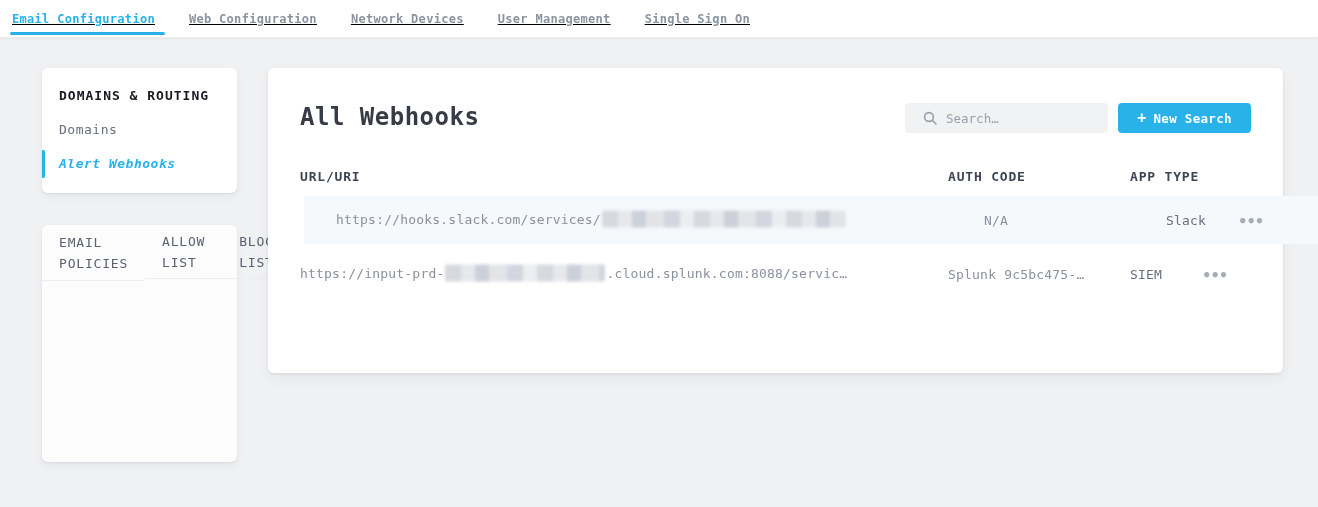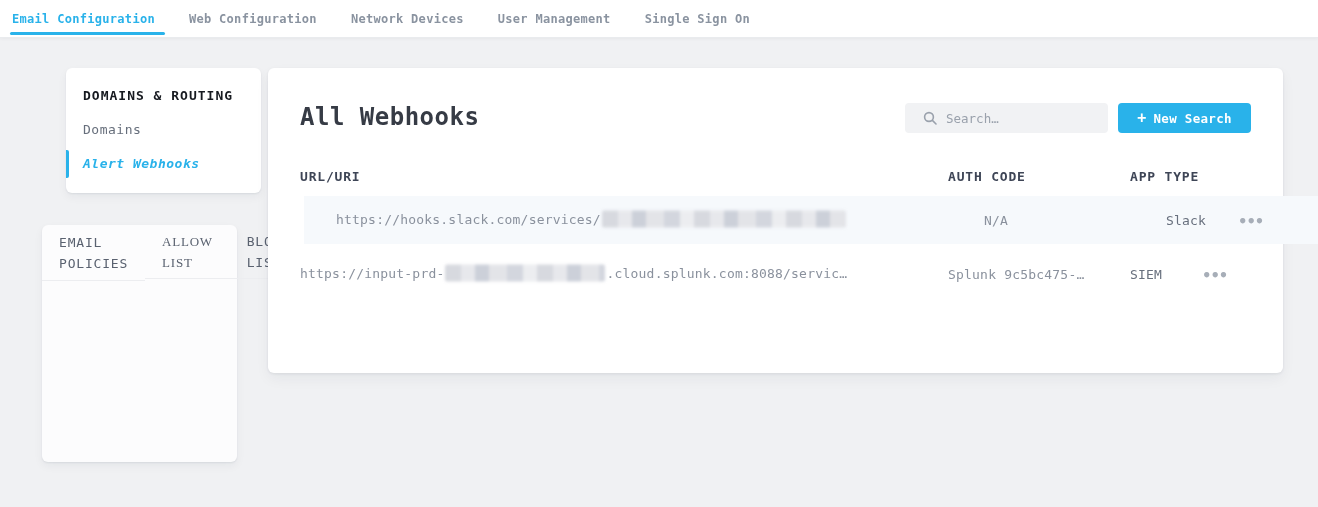--- a/index.html
+++ b/index.html
@@ -11,42 +11,42 @@
   }
   .viewport { position: relative; width: 1318px; height: 507px; }
 
   
   .topnav {
     position: absolute; top: 0; left: 0; width: 100%; height: 38px;
     background: #ffffff;
     border-bottom: 1px solid #e9ebee;
     box-shadow: 0 1px 3px rgba(30,40,60,0.05);
     display: flex; align-items: stretch;
-    padding-left: 10px; z-index: 5;
+    padding-left: 10px; z-index: 5; text-decoration: underline;
   }
   .tab {
     display: flex; align-items: center;
     margin-right: 30px;
     font-size: 12px; font-weight: bold;
     color: #8a93a0; letter-spacing: 0.3px;
     position: relative; cursor: pointer; padding: 0 2px;
   }
   .tab.active { color: #29b2ea; }
   .tab.active::after {
     content: ""; position: absolute; left: 0; right: -8px; bottom: 2px;
     height: 3px; background: #29b2ea; border-radius: 2px;
   }
 
   
   .card {
     position: absolute; left: 42px; width: 195px;
     background: #ffffff; border-radius: 6px;
     box-shadow: 0 1px 2px rgba(20,30,50,0.07), 0 4px 10px rgba(20,30,50,0.05);
   }
-  .card-domains { top: 68px; height: 125px; padding-top: 19px; margin-left: 24px; }
+  .card-domains { top: 68px; height: 125px; padding-top: 19px; }
   .card-domains .group-header {
     padding: 0 17px; font-size: 13px; font-weight: bold;
     color: #171a20; letter-spacing: 1px; line-height: 18px;
   }
   .nav-item {
     position: relative; margin-top: 16px; padding: 0 17px;
     font-size: 13px; color: #666e7b; line-height: 18px; cursor: pointer;
     letter-spacing: 0.5px;
   }
   .nav-item.active { color: #29b2ea; font-weight: bold; font-style: italic; }
@@ -56,21 +56,21 @@
   }
 
   .card-sections { top: 225px; height: 237px; background: #fcfcfd; display: flex; }
   .section-item {
     display: flex; align-items: center;
     padding: 0 17px; font-size: 13px; letter-spacing: 0.8px;
     color: #5a6270; line-height: 21px; cursor: pointer;
     border-bottom: 1px solid #ecedf0;
   }
   .section-item:nth-child(1) { height: 56px; }
-  .section-item:nth-child(2) { height: 54px; font-family: Liberation Serif, serif; }
+  .section-item:nth-child(2) { height: 54px; }
   .section-item:nth-child(3) { height: 54px; }
   .section-item:nth-child(4) { height: 73px; border-bottom: none; }
 
   
   .panel {
     position: absolute; left: 268px; top: 68px; width: 1015px; height: 305px;
     background: #ffffff; border-radius: 6px;
     box-shadow: 0 1px 3px rgba(20,30,50,0.08), 0 6px 14px rgba(20,30,50,0.05);
   }
   .panel-title {

